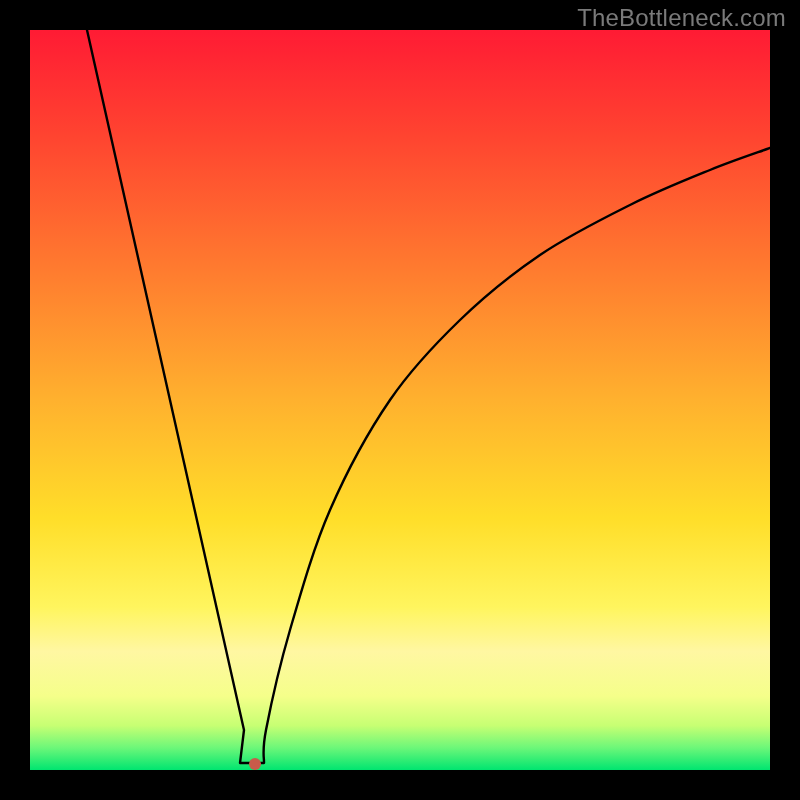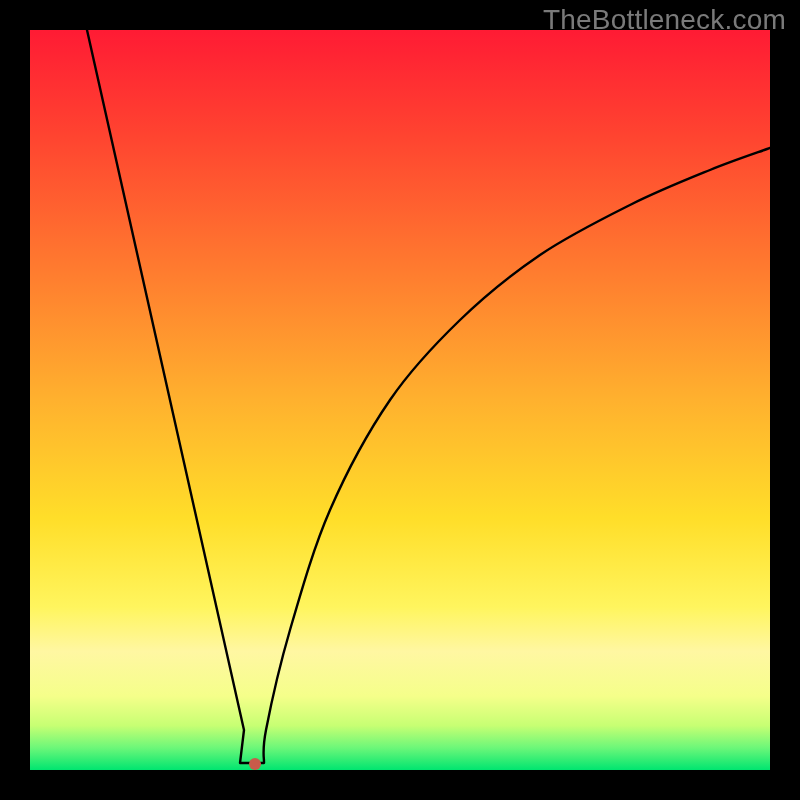--- a/index.html
+++ b/index.html
@@ -14,21 +14,21 @@
     width: 800px;
     height: 800px;
     background: #000;
     position: relative;
   }
   .watermark {
     position: absolute;
     top: 4px;
     right: 14px;
     color: #7a7a7a;
-    font-size: 28px;
+    font-size: 24px;
     font-weight: 500;
     letter-spacing: 0.2px;
     z-index: 5;
     font-family: Arial, Helvetica, sans-serif;
   }
   .plot-area {
     position: absolute;
     left: 30px;
     top: 30px;
     width: 740px;

